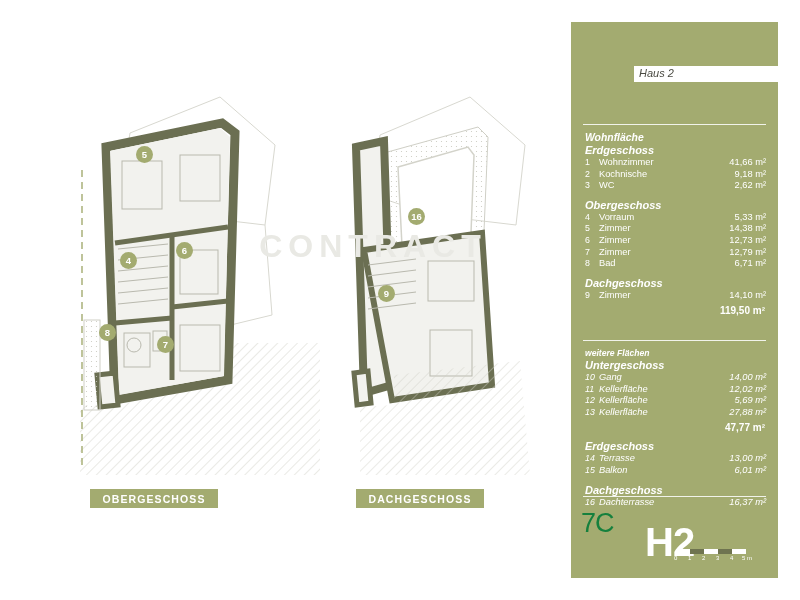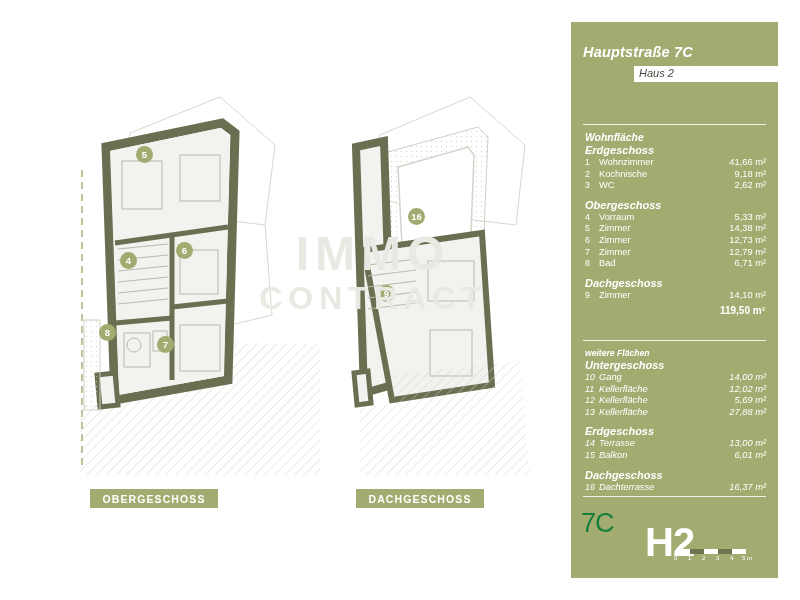--- a/index.html
+++ b/index.html
@@ -181,29 +181,27 @@
 
     <polygon points="74,300 200,286 210,400 40,400 40,332 74,330" fill="url(#hatchB)" stroke="none" opacity="0.85"></polygon>
 
     <path d="M34,298 L48,296 L51,328 L37,330 Z" fill="#f2f2ee" stroke="#6b6f52" stroke-width="5"></path>
   </svg>
 
   <div class="num" style="left:408px;top:208px;">16</div>
   <div class="num" style="left:378px;top:285px;">9</div>
 
   <div id="wm">
-    <div class="l1">IMMO</div>
     <div class="l2">CONTRACT</div>
   </div>
 
   <div id="cap-og" class="caption">OBERGESCHOSS</div>
   <div id="cap-dg" class="caption">DACHGESCHOSS</div>
 
   <div id="panel">
-    <div id="panel-title">Hauptstraße 7C</div>
     <div id="panel-sub">
       <span>Haus 2</span>
     </div>
 
     <div class="panel-rule" style="top:102px;"></div>
 
     <div class="area-block" style="top:110px;">
       <div class="sec-head first">Wohnfläche</div>
 
       <div class="sec-head">Erdgeschoss</div>
@@ -281,20 +279,21 @@
       <div class="row">
         <span class="n">12</span>
         <span class="nm">Kellerfläche</span>
         <span class="v">5,69 m²</span>
       </div>
       <div class="row">
         <span class="n">13</span>
         <span class="nm">Kellerfläche</span>
         <span class="v">27,88 m²</span>
       </div>
+      <div class="sum">47,77 m²</div>
 
       <div class="spacer"></div>
       <div class="sec-head">Erdgeschoss</div>
       <div class="row">
         <span class="n">14</span>
         <span class="nm">Terrasse</span>
         <span class="v">13,00 m²</span>
       </div>
       <div class="row">
         <span class="n">15</span>

